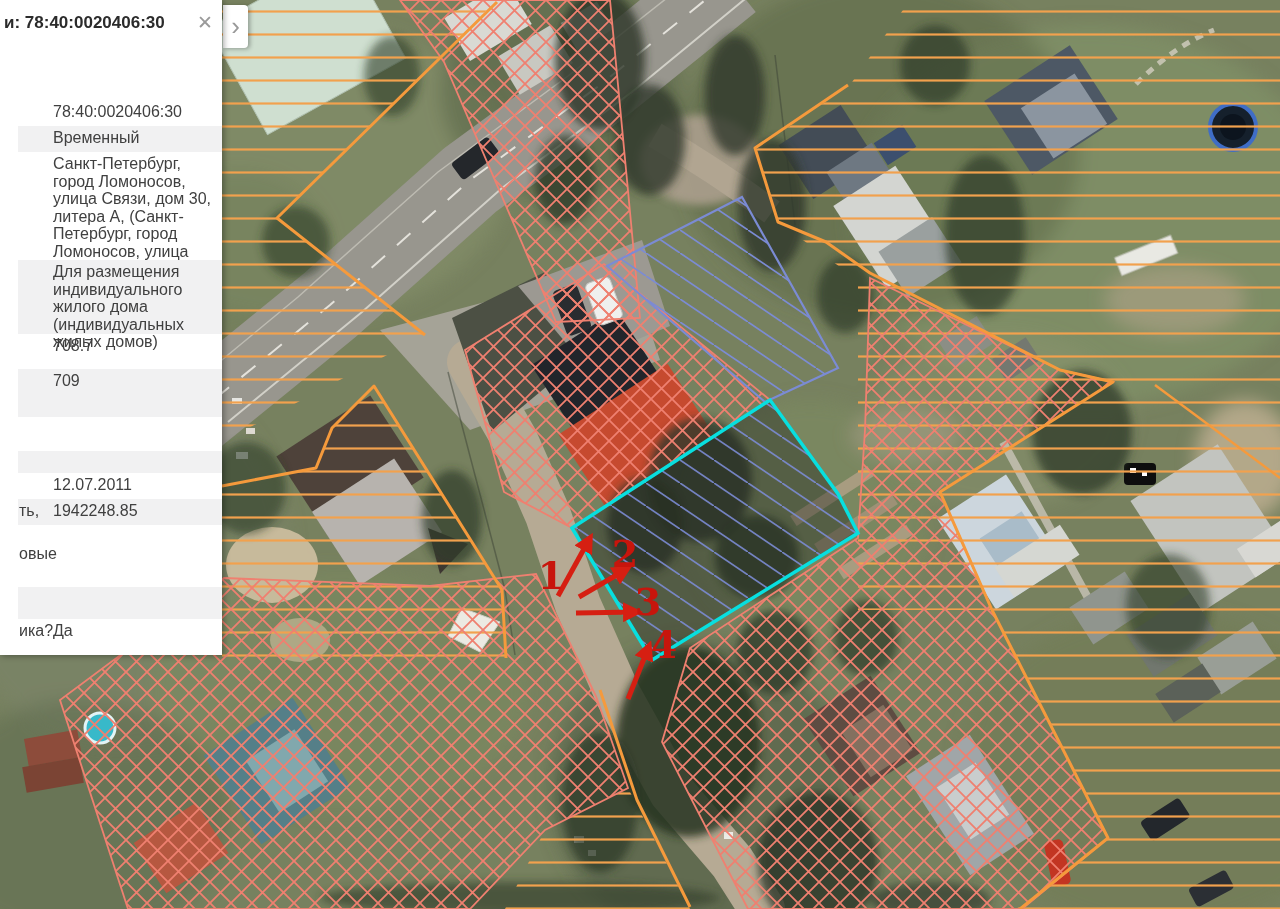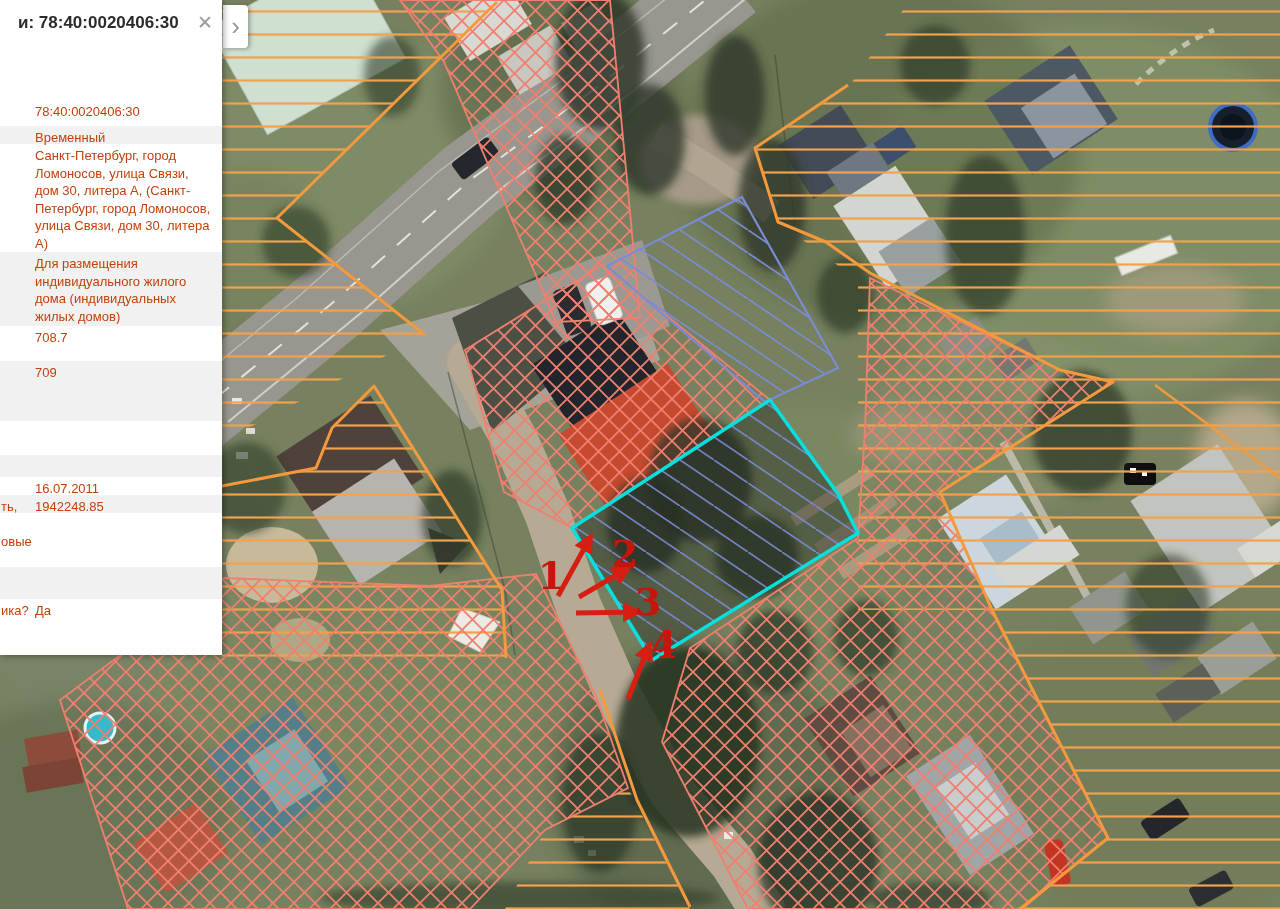--- a/index.html
+++ b/index.html
@@ -4,31 +4,31 @@
 <style>
   html,body{margin:0;padding:0;width:1280px;height:909px;overflow:hidden;background:#77815f;
     font-family:"Liberation Sans",sans-serif;}
   .stage{position:relative;width:1280px;height:909px;overflow:hidden;}
   .map-svg{position:absolute;left:0;top:0;z-index:0;}
 
   
   .panel{position:absolute;left:0;top:0;width:222px;height:655px;background:#fff;
     box-shadow:2px 1px 6px rgba(0,0,0,.35);z-index:5;}
   .panel-header{position:relative;height:55px;}
-  .panel-title{position:absolute;left:18px;top:13px;font-size:17px;font-weight:600;color:#2b2b2b;
+  .panel-title{position:absolute;left:4px;top:13px;font-size:17px;font-weight:600;color:#2b2b2b;
     white-space:nowrap;}
   .close-btn{position:absolute;right:9px;top:13px;font-size:19px;color:#9a9a9a;font-weight:400;
     line-height:1;cursor:pointer;}
   .rows{position:absolute;top:100px;left:0;right:0;}
-  .row{position:relative;font-size:13px;color:#c2410c;line-height:17.5px;}
+  .row{position:relative;font-size:16px;color:#404040;line-height:17.5px;margin-left:18px;}
   .row .lab{position:absolute;left:1px;top:3px;}
   .row .val{display:block;margin-left:35px;padding:3px 6px 0 0;}
   .g{background:#f1f1f2;}
-  .h17{height:17px}.h19{height:19px}.h22{height:22px}.h23{height:18px}.h25{height:15px}
-  .h26{height:26px}.h32{height:32px}.h34{height:34px}.h35{height:35px}.h48{height:60px}
+  .h17{height:17px}.h19{height:19px}.h22{height:22px}.h23{height:26px}.h25{height:15px}
+  .h26{height:26px}.h32{height:32px}.h34{height:34px}.h35{height:35px}.h48{height:48px}
   .h74{height:74px}.h108{height:108px}
   .expand-btn{position:absolute;left:223px;top:5px;width:25px;height:43px;background:#fff;
     border-radius:0 4px 4px 0;box-shadow:2px 1px 4px rgba(0,0,0,.3);z-index:4;display:flex;
     align-items:center;justify-content:center;color:#999;font-size:26px;cursor:pointer;
     user-select:none;}
 </style>
 </head>
 <body>
 
 <div class="stage">
@@ -262,21 +262,21 @@
     <div class="row h34">
           <span class="lab"></span>
           <span class="val"></span>
         </div>
     <div class="row h22 g">
           <span class="lab"></span>
           <span class="val"></span>
         </div>
     <div class="row h23">
           <span class="lab"></span>
-          <span class="val">16.07.2011</span>
+          <span class="val">12.07.2011</span>
         </div>
     <div class="row h23 g">
           <span class="lab">ть,</span>
           <span class="val">1942248.85</span>
         </div>
     <div class="row h17">
           <span class="lab"></span>
           <span class="val"></span>
         </div>
     <div class="row h23">

